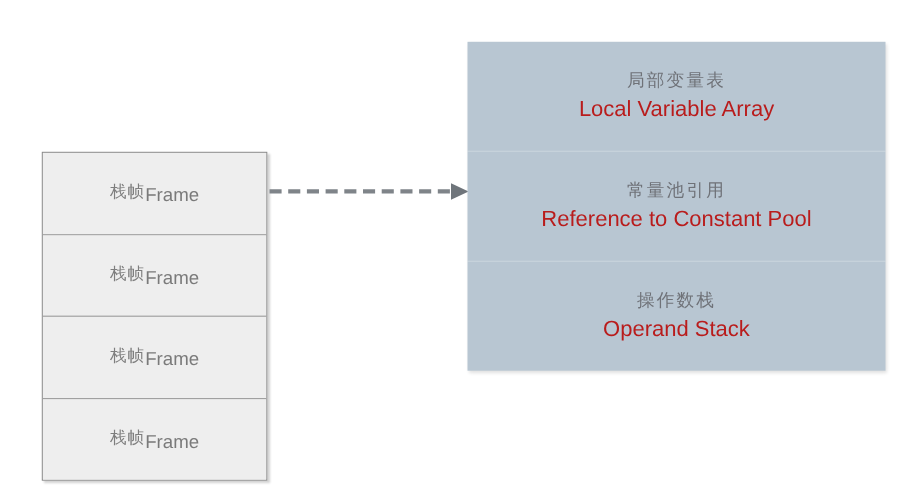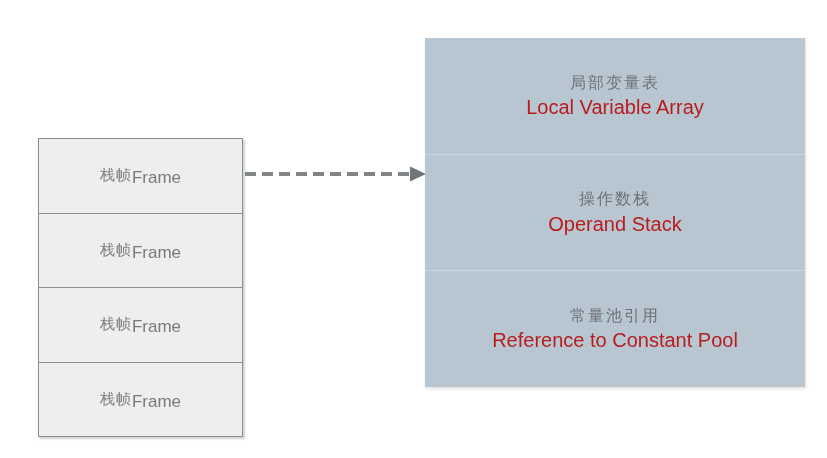--- a/index.html
+++ b/index.html
@@ -65,21 +65,21 @@
     width: 185px;
     height: 28px;
   }
 
   
   #detail-panel {
     position: absolute;
     left: 425px;
     top: 38px;
     width: 380px;
-    height: 349px;
+    height: 299px;
     background: #b8c6d2;
     box-shadow: 1px 2px 3px rgba(0,0,0,0.12);
     display: flex;
     flex-direction: column;
   }
   .panel-section {
     flex: 1 1 0;
     display: flex;
     flex-direction: column;
     align-items: center;
@@ -140,23 +140,23 @@
     <line x1="1" y1="14" x2="166" y2="14" stroke="#7f8489" stroke-width="4" stroke-dasharray="11 6" stroke-linecap="butt"></line>
     <polygon points="166,6.5 182,14 166,21.5" fill="#6f757b"></polygon>
   </svg>
 
   <div id="detail-panel">
     <div class="panel-section">
       <span class="panel-cn">局部变量表</span>
       <span class="panel-en">Local Variable Array</span>
     </div>
     <div class="panel-section">
+      <span class="panel-cn">常量池引用</span>
+      <span class="panel-en">Reference to Constant Pool</span>
+    </div>
+    <div class="panel-section">
       <span class="panel-cn">操作数栈</span>
       <span class="panel-en">Operand Stack</span>
-    </div>
-    <div class="panel-section">
-      <span class="panel-cn">常量池引用</span>
-      <span class="panel-en">Reference to Constant Pool</span>
     </div>
   </div>
 
 
 </div>
 
 </body></html>

